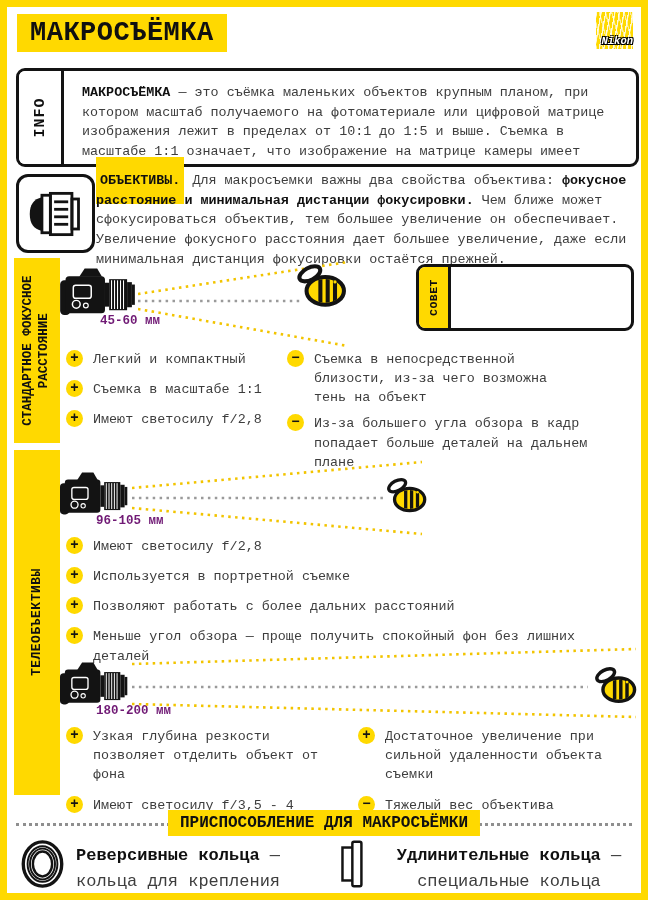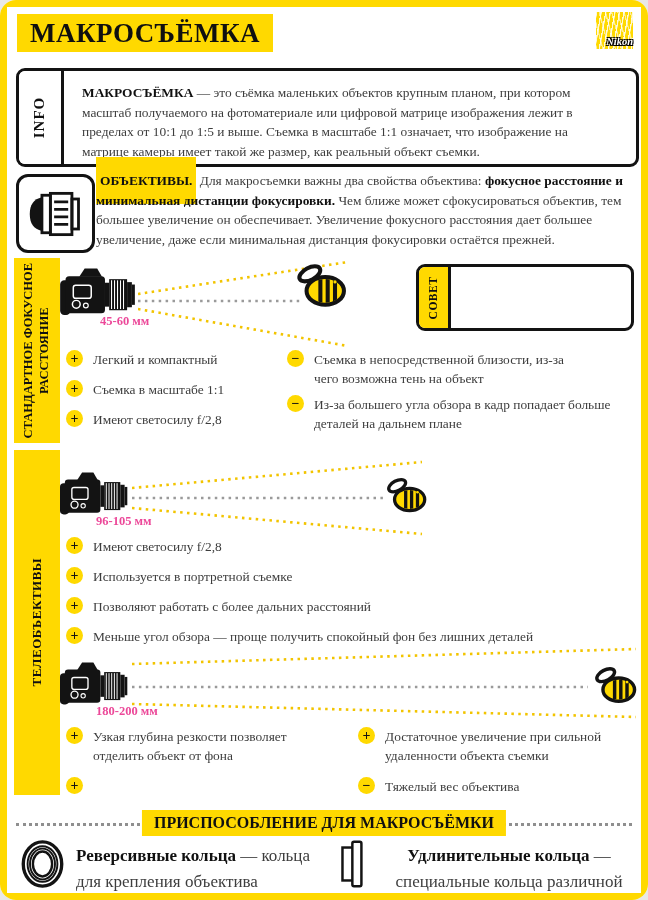--- a/index.html
+++ b/index.html
@@ -1,20 +1,19 @@
 <!DOCTYPE html>
 <html><head>
 <meta charset="utf-8">
 <style>
   html,body{margin:0;padding:0;background:#e8e8e8;}
   .page{
     position:relative; width:648px; height:900px; background:#ffffff;
-    font-family:Liberation Serif, serif; overflow:hidden; margin:0 auto;
+    font-family:Liberation Mono, monospace; overflow:hidden; margin:0 auto;
     color:#3d3d3d;
-    border-radius:16px;
   }
   .frame{position:absolute; inset:0; border:7px solid #FFD900; pointer-events:none; z-index:50;}
   .abs{position:absolute;}
 
   
   .title-block{left:17px; top:14px; height:38px; background:#FFD900; padding:0 13px; display:flex; align-items:center;}
   .title-block h1{margin:0; font-size:27px; font-weight:800; color:#101010; letter-spacing:.5px; line-height:38px;}
   .nikon{left:596px; top:12px; width:37px; height:37px;
     background:
       repeating-linear-gradient(100deg, rgba(255,255,255,.85) 0 1px, rgba(255,255,255,0) 1.6px 4.5px),
@@ -42,21 +41,21 @@
   .lens-text b{color:#101010;}
 
   
   .sbar{background:#FFD900; display:flex; align-items:center; justify-content:center;}
   .sbar .slabel{transform:rotate(-90deg); flex:none; text-align:center; font-weight:800; color:#101010; line-height:1.25;}
   .sbar1{left:14px; top:258px; width:46px; height:185px;}
   .sbar1 .slabel{width:178px; font-size:12.5px;}
   .sbar2{left:14px; top:450px; width:46px; height:345px;}
   .sbar2 .slabel{white-space:nowrap; font-size:13px; letter-spacing:.5px;}
 
-  .cam-label{font-size:12.5px; font-weight:800; color:#ec4899; white-space:nowrap;}
+  .cam-label{font-size:12.5px; font-weight:800; color:#701a75; white-space:nowrap;}
   .beam{z-index:1;}
   .beez{z-index:2;}
 
   
   .tip-box{left:416px; top:264px; width:212px; height:61px;}
   .tip-box .vtab{width:29px; background:#FFD900;}
   .tip-box .vtext{font-size:11.5px; letter-spacing:.5px;}
   .tip-text{padding:10px 10px; font-size:13px; line-height:1.45; color:#3d3d3d; display:flex; align-items:center;}
 
   
@@ -263,20 +262,21 @@
       <use href="#bee"></use>
     </svg>
 
   <div class="abs list" style="left:66px; top:727px;">
     <div class="li" style="margin-bottom:12px;">
       <span class="bullet">+</span>
       <span class="w242">Узкая глубина резкости позволяет отделить объект от фона</span>
     </div>
     <div class="li">
       <span class="bullet">+</span>
+      <span>Имеют светосилу f/3,5 - 4</span>
     </div>
   </div>
 
   <div class="abs list" style="left:358px; top:727px;">
     <div class="li" style="margin-bottom:12px;">
       <span class="bullet">+</span>
       <span class="w258">Достаточное увеличение при сильной удаленности объекта съемки</span>
     </div>
     <div class="li">
       <span class="bullet">−</span>

